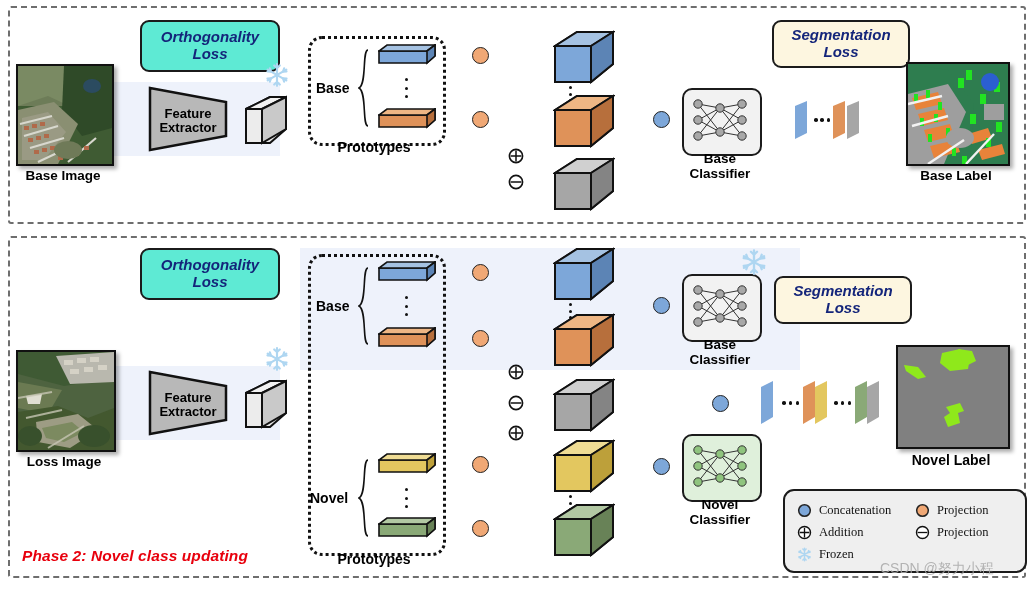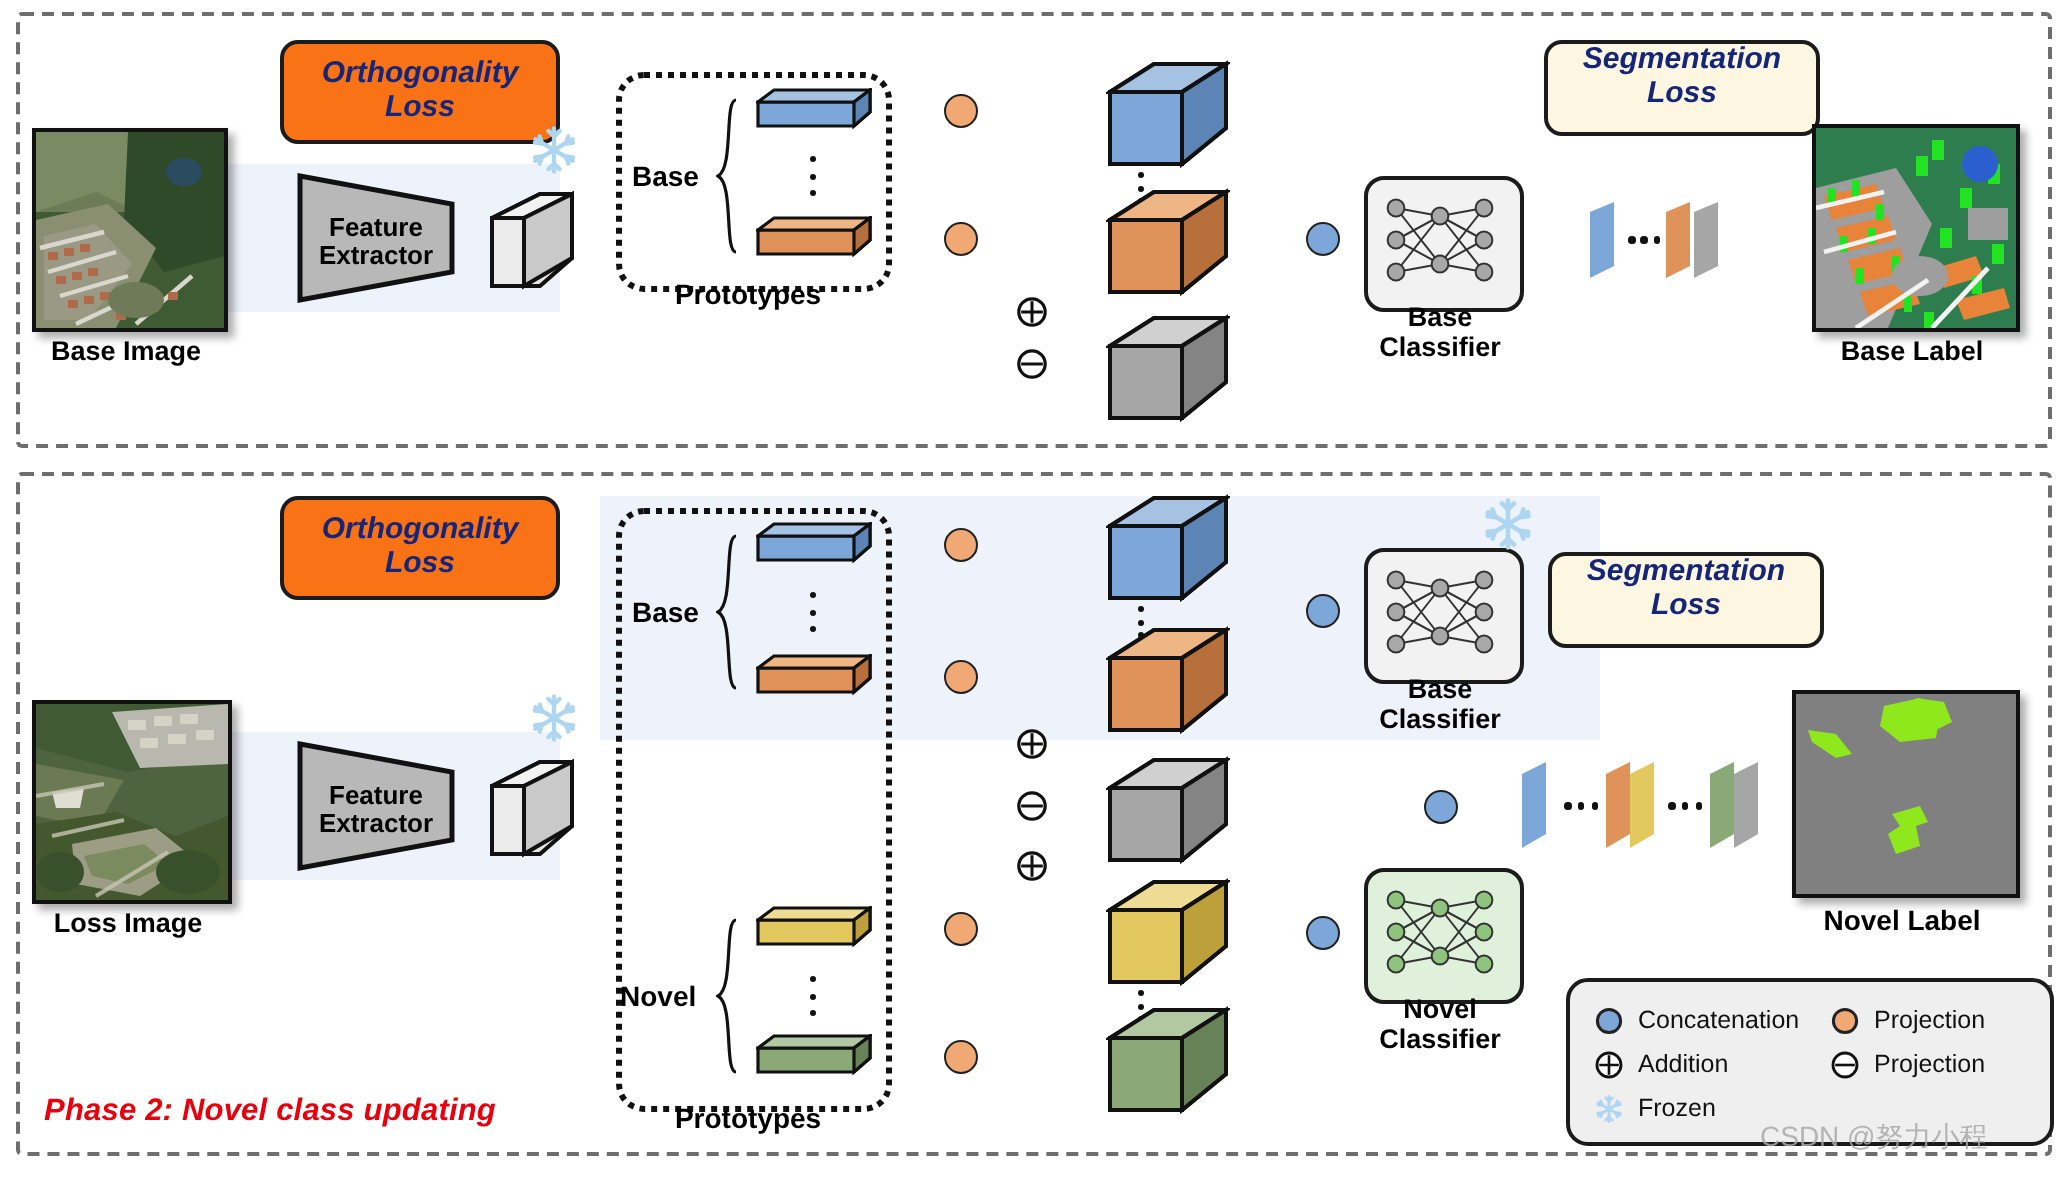--- a/index.html
+++ b/index.html
@@ -6,25 +6,25 @@
   body{width:1030px;height:589px;position:relative;overflow:hidden;
        font-family:"Liberation Sans",sans-serif;}
   #root{position:absolute;left:0;top:0;width:1030px;height:589px;}
   .abs{position:absolute;}
   svg.layer{position:absolute;left:0;top:0;width:1030px;height:589px;pointer-events:none;}
 
   .phase-box{position:absolute;border:2px dashed #6e6e6e;border-radius:3px;background:#fff;}
   .phase-label{position:absolute;color:#e8000d;font-weight:bold;font-style:italic;
     font-size:15.5px;letter-spacing:.1px;white-space:nowrap;}
 
-  .loss-ortho{position:absolute;background:#f97316;border:2px solid #1b1b1b;border-radius:9px;
+  .loss-ortho{position:absolute;background:#5eead4;border:2px solid #1b1b1b;border-radius:9px;
     display:flex;align-items:center;justify-content:center;text-align:center;
     color:#14257a;font-weight:bold;font-style:italic;font-size:15px;line-height:1.12;}
   .loss-seg{position:absolute;background:#fdf6e0;border:2px solid #1b1b1b;border-radius:9px;
-    display:flex;align-items:flex-start;justify-content:center;text-align:center;
+    display:flex;align-items:center;justify-content:center;text-align:center;
     color:#14257a;font-weight:bold;font-style:italic;font-size:15px;line-height:1.12;}
 
   .imgbox{position:absolute;border:2px solid #111;box-shadow:3px 3px 4px rgba(0,0,0,.33);
     overflow:hidden;}
   .cap{position:absolute;font-weight:bold;font-size:13.5px;color:#000;text-align:center;
     white-space:nowrap;}
 
   .band{position:absolute;background:#eef2fb;}
 
   .fe-label{position:absolute;font-weight:bold;font-size:13px;color:#000;text-align:center;
@@ -42,21 +42,21 @@
 
   .vdots{position:absolute;display:flex;flex-direction:column;justify-content:space-between;
     align-items:center;}
   .vdots i{display:block;width:3px;height:3px;border-radius:50%;background:#111;}
   .hdots{position:absolute;display:flex;justify-content:space-between;align-items:center;}
   .hdots i{display:block;width:3.5px;height:3.5px;border-radius:50%;background:#111;}
 
   .legend{position:absolute;background:#efefef;border:2px solid #1b1b1b;border-radius:11px;}
   .legend-grid{position:absolute;left:12px;top:8px;display:grid;
     grid-template-columns:118px 112px;grid-auto-rows:22px;align-items:center;}
-  .lg-item{display:flex;align-items:center;gap:7px;font-size:12.5px;color:#111;}
+  .lg-item{display:flex;align-items:center;gap:7px;font-size:12.5px;color:#111;font-family:Liberation Serif, serif;}
   .lg-ico{width:15px;height:15px;flex:0 0 15px;position:relative;}
 
   .watermark{position:absolute;color:#a9a9a9;font-size:14px;white-space:nowrap;opacity:.85;}
 
   .dot-blue{width:15px;height:15px;border-radius:50%;background:#7da7d9;border:1.6px solid #222;}
   .dot-orange{width:15px;height:15px;border-radius:50%;background:#f0a875;border:1.6px solid #222;}
 </style>
 </head>
 <body>
 

